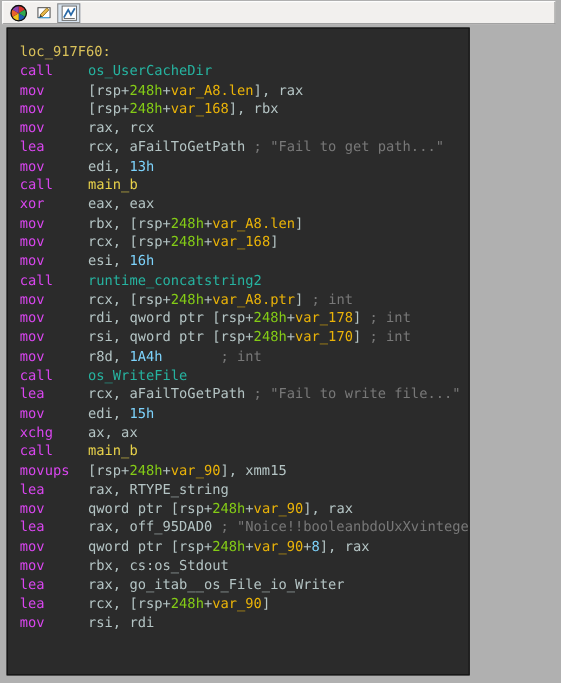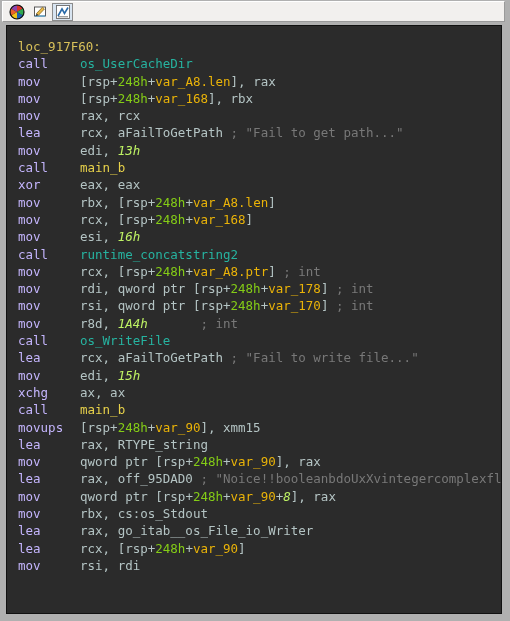--- a/index.html
+++ b/index.html
@@ -51,21 +51,21 @@
   .tb-btn.selected {
     border: 1px solid #8b8b8b;
     background: #d8e4f0;
   }
 
   
   #disasm-pane {
     position: absolute;
     left: 6px;
     top: 25px;
-    width: 496px;
+    width: 421px;
     height: 589px;
     background: #2b2b2b;
     border: 1px solid #111111;
     box-sizing: border-box;
     overflow: hidden;
   }
   #code-area {
     position: absolute;
     left: 0; top: 0;
     width: 100%;
@@ -80,29 +80,29 @@
     font-size: 12.5px;
     font-family: "DejaVu Sans Mono", monospace;
     letter-spacing: 0px;
   }
   .label-line {
     color: #d9c15a;
   }
   .mnem {
     display: inline-block;
     width: 62px;
-    color: #c4b5fd;
+    color: #d946ef;
   }
   .ops { color: #b4c4c4; margin-top: 24px; }
 
   .tok-reg      { color: #b4c4c4; }
   .tok-func     { color: #26b3a0; }
   .tok-jump     { color: #e8d24a; }
   .tok-hex      { color: #84cc16; }
-  .tok-imm      { color: #bef264; font-style: italic; }
+  .tok-imm      { color: #7dd3fc; }
   .tok-var      { color: #eab308; }
   .tok-punct    { color: #b4c4c4; }
   .tok-comment  { color: #787878; }
   .tok-plain    { color: #b4c4c4; }
 </style>
 </head>
 <body>
 
 <div id="app-window">
 

